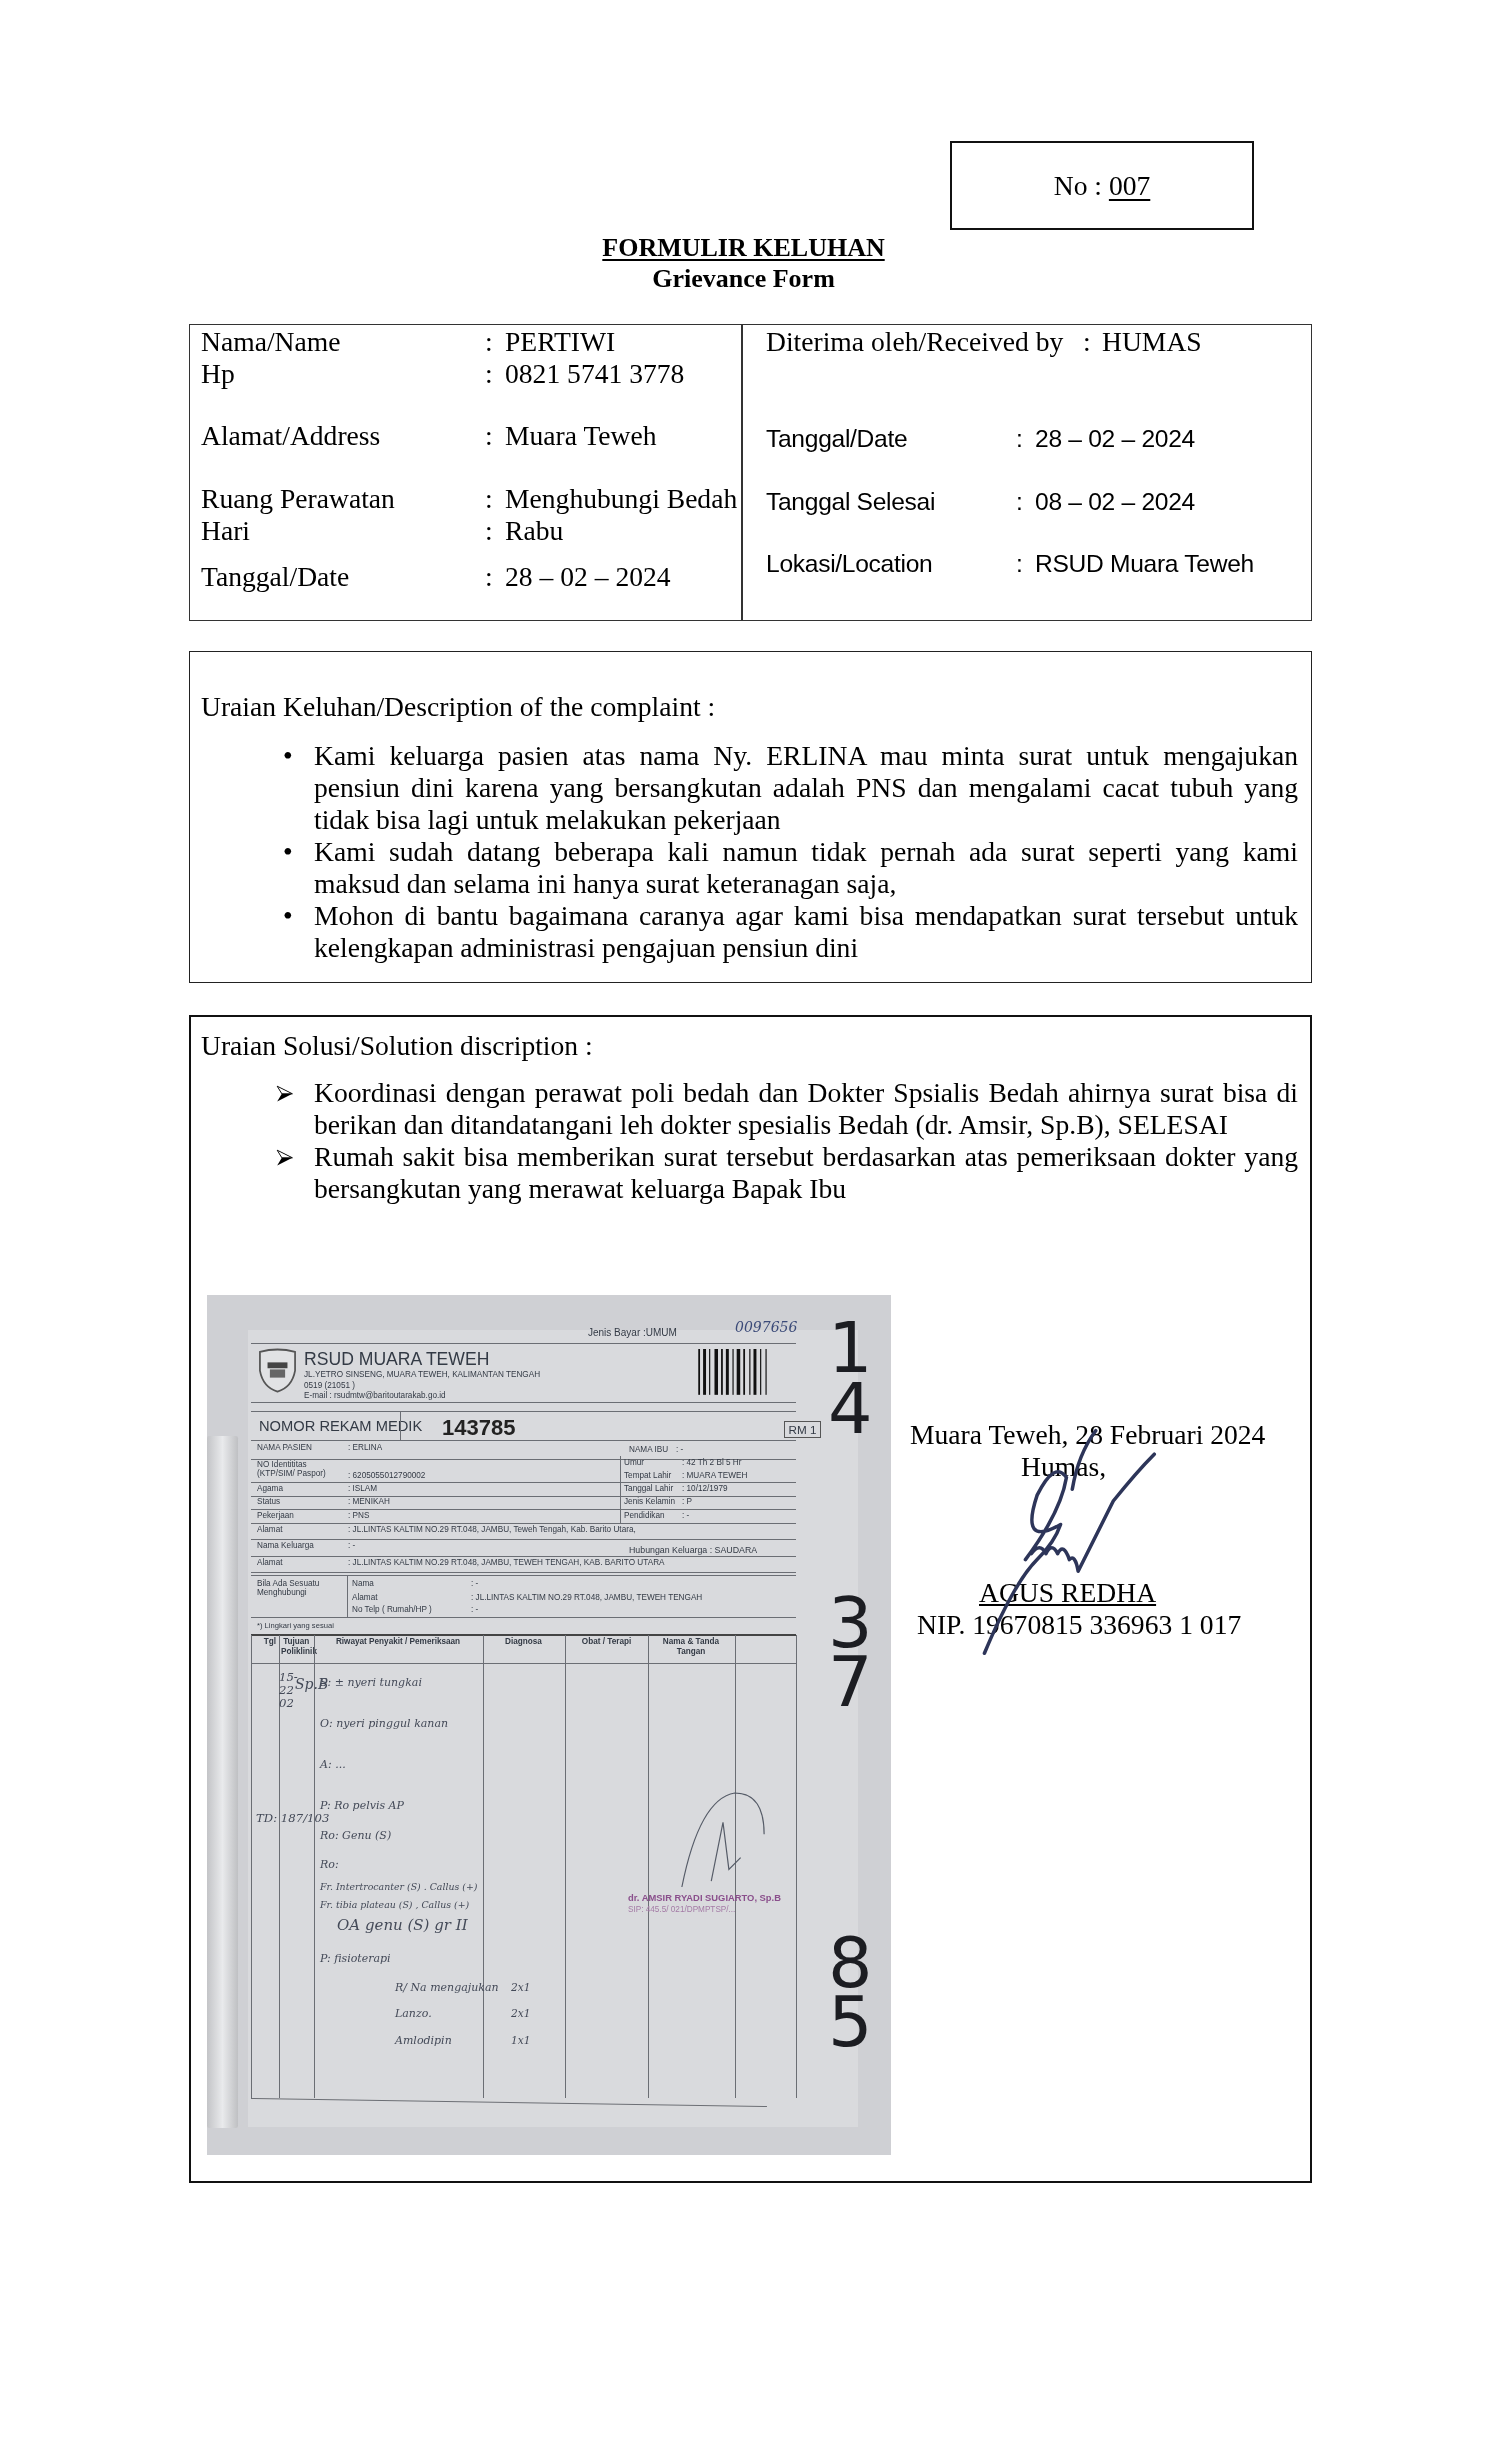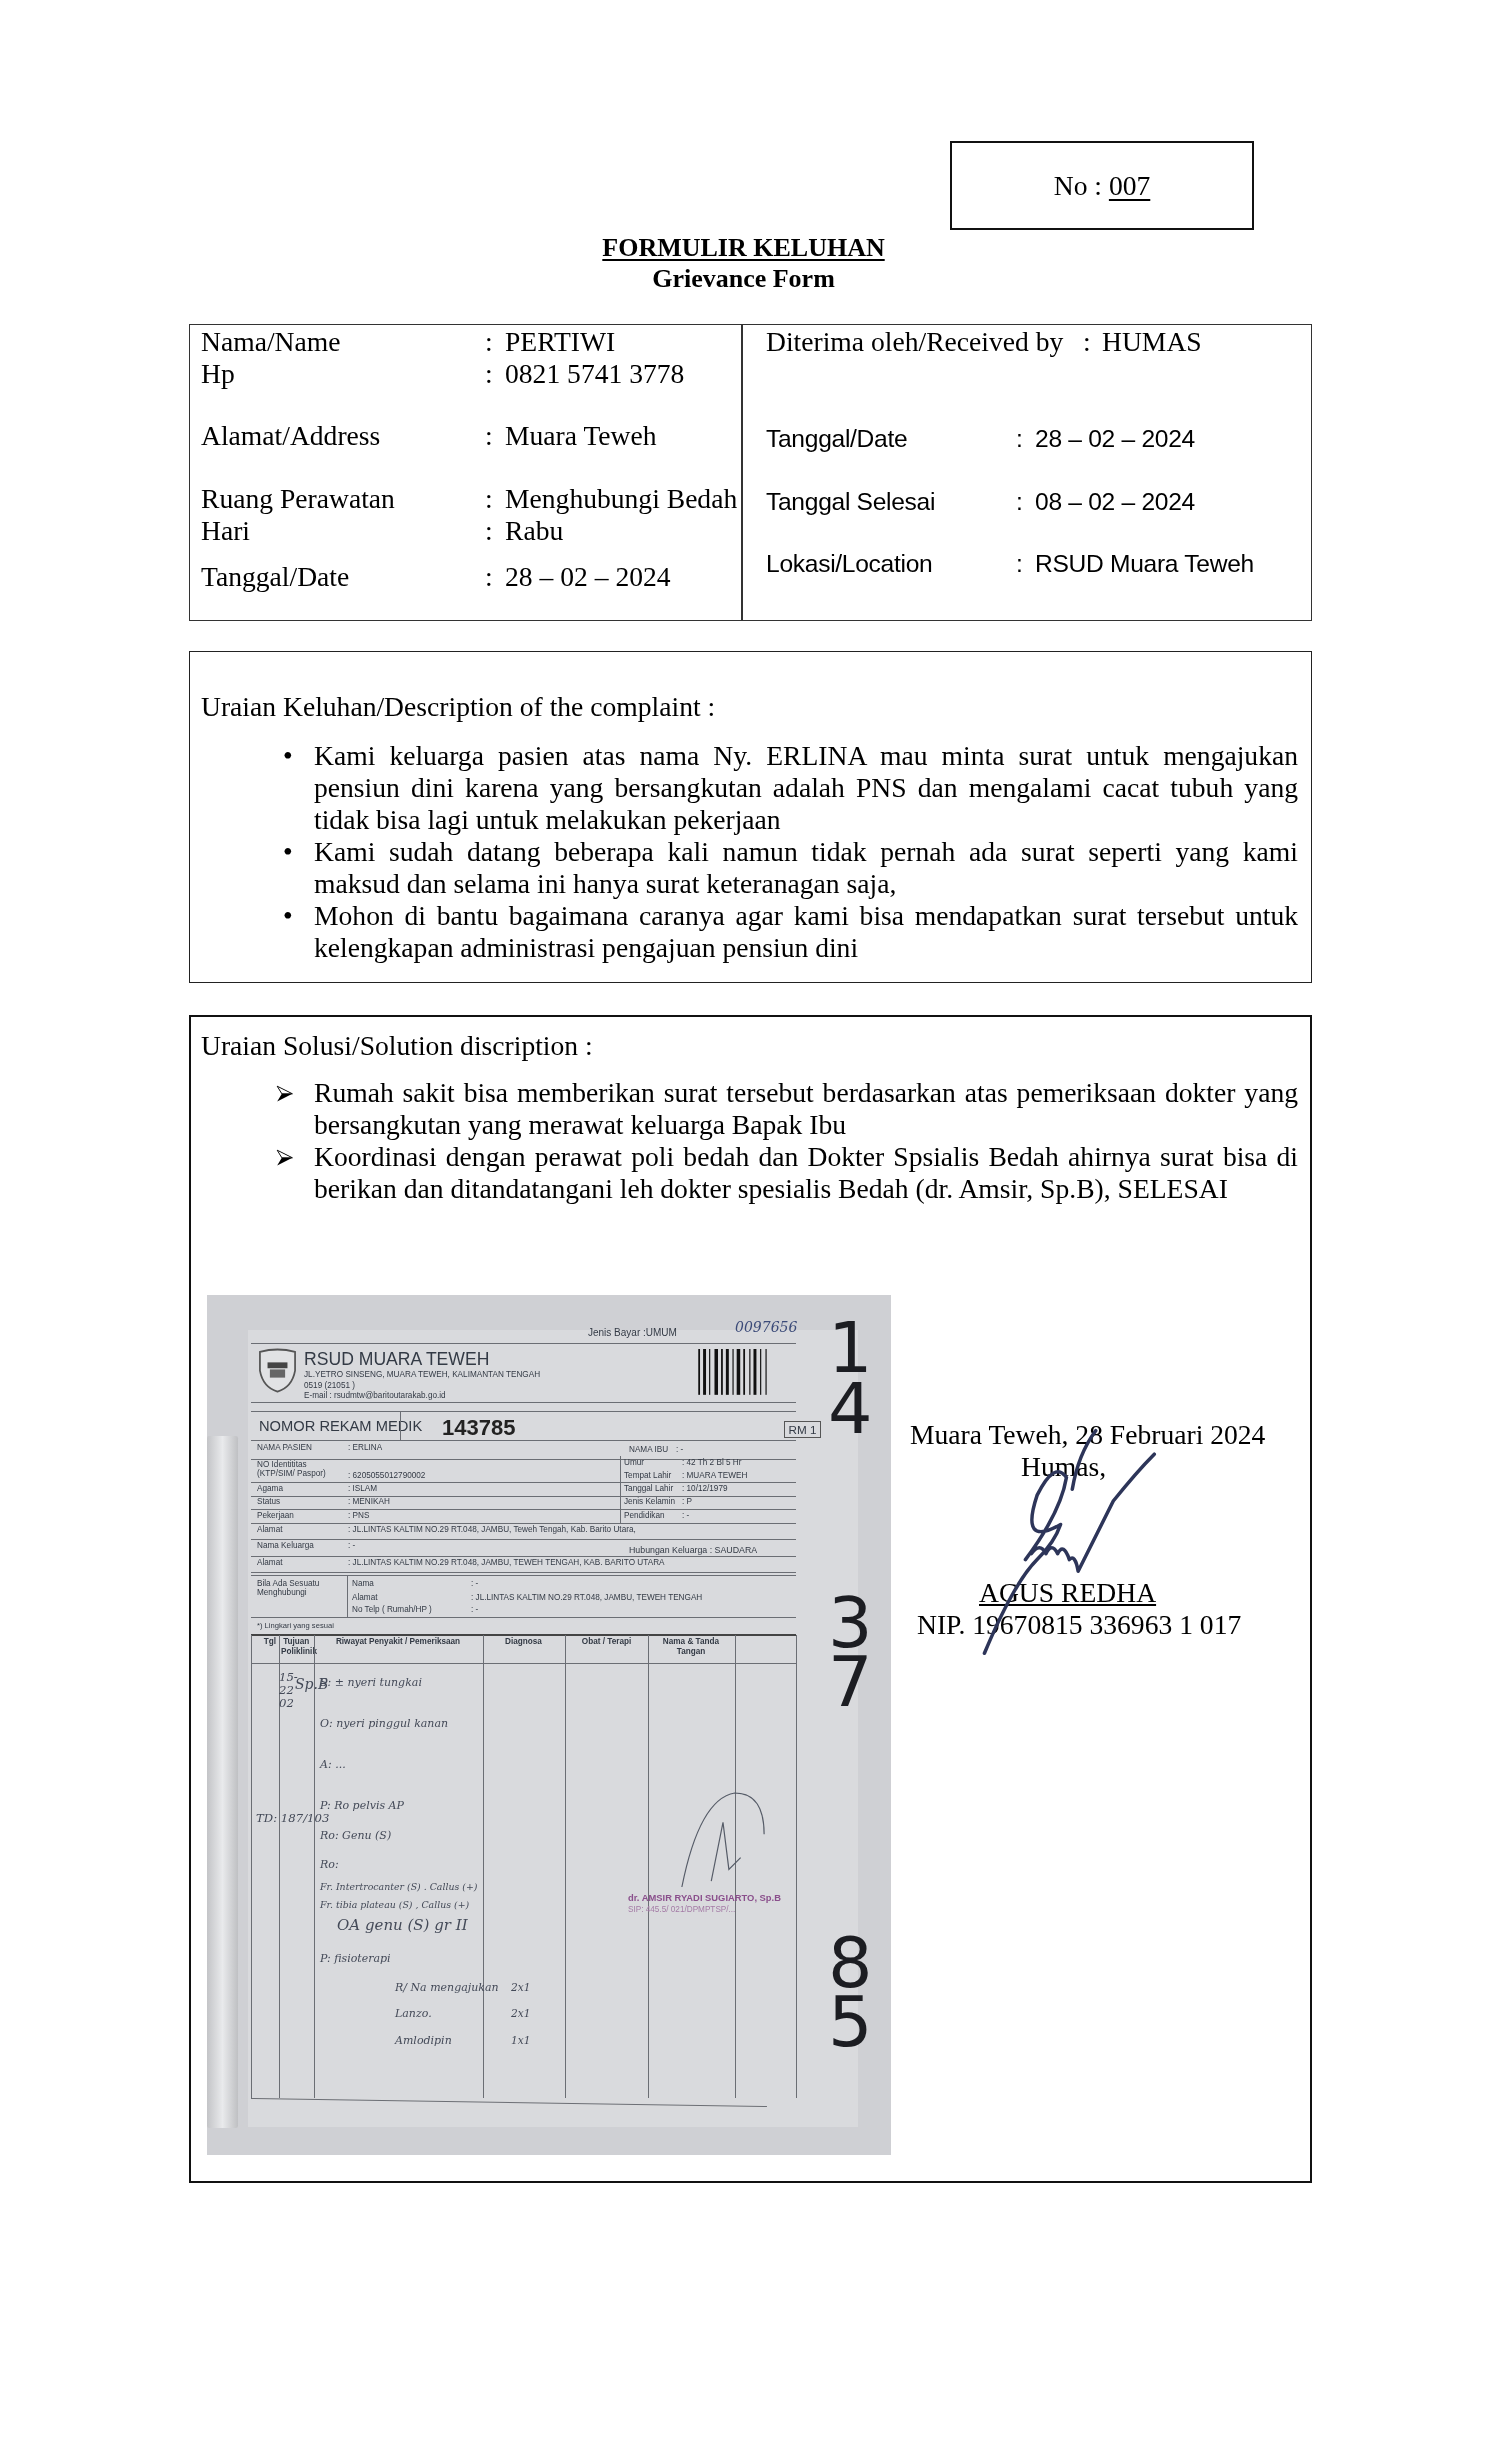--- a/index.html
+++ b/index.html
@@ -131,28 +131,28 @@
 </div>
 
 <div id="box3" class="abs"></div>
 <div class="abs section-head" style="top:1030px">Uraian Solusi/Solution discription :</div>
 <div class="abs list" style="top:1077px">
   <div class="item">
     <svg class="arrow" viewBox="0 0 30 30">
         <polygon points="2,2 28,15 2,28 10,15" fill="#000"></polygon>
         <polygon points="2,2 28,15 10,15" fill="#fff" stroke="#000" stroke-width="1.5"></polygon>
       </svg>
-    <span>Rumah sakit bisa memberikan surat tersebut berdasarkan atas pemeriksaan dokter yang bersangkutan yang merawat keluarga Bapak Ibu</span>
+    <span>Koordinasi dengan perawat poli bedah dan Dokter Spsialis Bedah ahirnya surat bisa di berikan dan ditandatangani leh dokter spesialis Bedah (dr. Amsir, Sp.B), SELESAI</span>
   </div>
   <div class="item">
     <svg class="arrow" viewBox="0 0 30 30">
         <polygon points="2,2 28,15 2,28 10,15" fill="#000"></polygon>
         <polygon points="2,2 28,15 10,15" fill="#fff" stroke="#000" stroke-width="1.5"></polygon>
       </svg>
-    <span>Koordinasi dengan perawat poli bedah dan Dokter Spsialis Bedah ahirnya surat bisa di berikan dan ditandatangani leh dokter spesialis Bedah (dr. Amsir, Sp.B), SELESAI</span>
+    <span>Rumah sakit bisa memberikan surat tersebut berdasarkan atas pemeriksaan dokter yang bersangkutan yang merawat keluarga Bapak Ibu</span>
   </div>
 </div>
 
 <div id="photo" class="abs">
   <div class="binder"></div>
   <div class="paper"></div>
 
   <div class="pt" style="left:381px;top:32px;font-size:10px;">Jenis Bayar :UMUM</div>
   <div class="hw" style="left:528px;top:23.5px;font-size:14px;color:#3b4a78;">0097656</div>
   <div class="grid-line" style="left:44px;top:48px;width:545px;height:1.2px;"></div>

